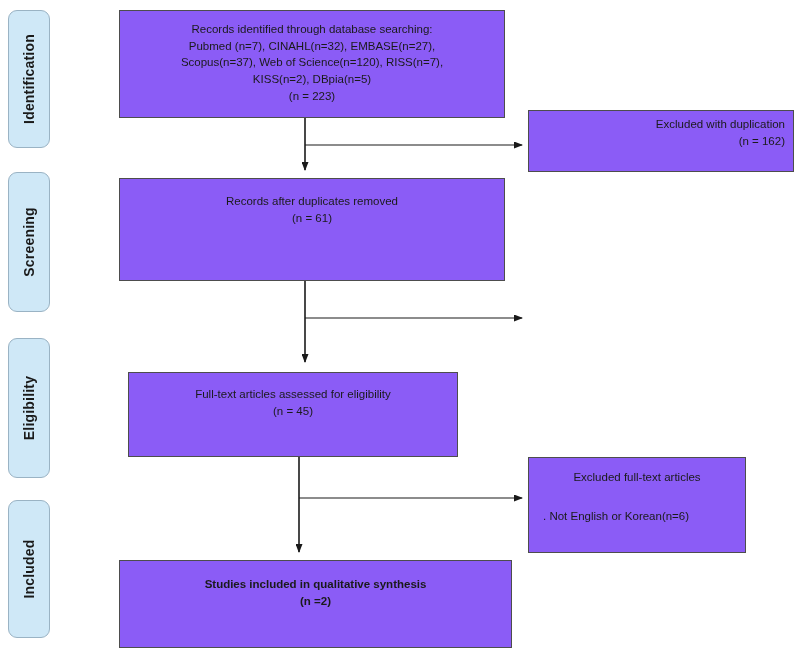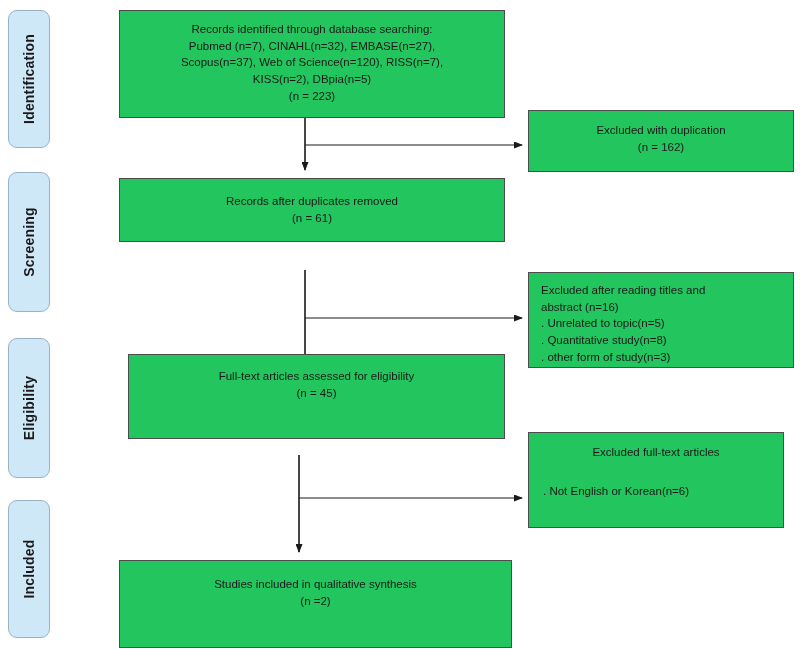--- a/index.html
+++ b/index.html
@@ -34,21 +34,21 @@
     white-space: nowrap;
     font-size: 14px;
     font-weight: bold;
     color: #1a1a1a;
     letter-spacing: 0.2px;
   }
 
   
   .box {
     position: absolute;
-    background: #22c55e;
+    background: #8b5cf6;
     border: 1px solid #4d4d4d;
     box-sizing: border-box;
   }
   .box-text {
     position: absolute;
     left: 0;
     right: 0;
     font-size: 11.5px;
     color: #1a1a1a;
     line-height: 1.45;
@@ -109,59 +109,50 @@
   <div class="box" style="left:119px; top:10px; width:386px; height:108px;">
     <div class="box-text center" style="top:10px;">
       <div>Records identified through database searching:</div>
       <div>Pubmed (n=7), CINAHL(n=32), EMBASE(n=27),</div>
       <div>Scopus(n=37), Web of Science(n=120), RISS(n=7),</div>
       <div>KISS(n=2), DBpia(n=5)</div>
       <div>(n = 223)</div>
     </div>
   </div>
 
-  <div class="box" style="left:119px; top:178px; width:386px; height:64px;">
+  <div class="box" style="left:119px; top:178px; width:386px; height:103px;">
     <div class="box-text center" style="top:14px;">
       <div>Records after duplicates removed</div>
       <div>(n = 61)</div>
     </div>
   </div>
 
-  <div class="box" style="left:128px; top:354px; width:377px; height:85px;">
+  <div class="box" style="left:128px; top:372px; width:330px; height:85px;">
     <div class="box-text center" style="top:13px;">
       <div>Full-text articles assessed for eligibility</div>
       <div>(n = 45)</div>
     </div>
   </div>
 
   <div class="box" style="left:119px; top:560px; width:393px; height:88px;">
-    <div class="box-text center" style="top:15px;">
+    <div class="box-text center" style="top:15px;font-weight:bold;">
       <div>Studies included in qualitative synthesis</div>
       <div>(n =2)</div>
     </div>
   </div>
 
   <div class="box" style="left:528px; top:110px; width:266px; height:62px;">
-    <div class="box-text center" style="top:11px;">
+    <div class="box-text center" style="top:5px;text-align:right;">
       <div>Excluded with duplication</div>
       <div>(n = 162)</div>
     </div>
   </div>
 
-  <div class="box" style="left:528px; top:272px; width:266px; height:96px;">
-    <div class="box-text left" style="top:9px; padding-left:12px;">
-      <div>Excluded after reading titles and</div>
-      <div>abstract (n=16)</div>
-      <div>. Unrelated to topic(n=5)</div>
-      <div>. Quantitative study(n=8)</div>
-      <div>. other form of study(n=3)</div>
-    </div>
-  </div>
 
-  <div class="box" style="left:528px; top:432px; width:256px; height:96px;">
+  <div class="box" style="left:528px; top:457px; width:218px; height:96px;">
     <div class="box-text center" style="top:11px;">
       <div>Excluded full-text articles</div>
     </div>
     <div class="box-text left" style="top:50px; padding-left:14px;">
       <div>. Not English or Korean(n=6)</div>
     </div>
   </div>
 
 </div>
 

